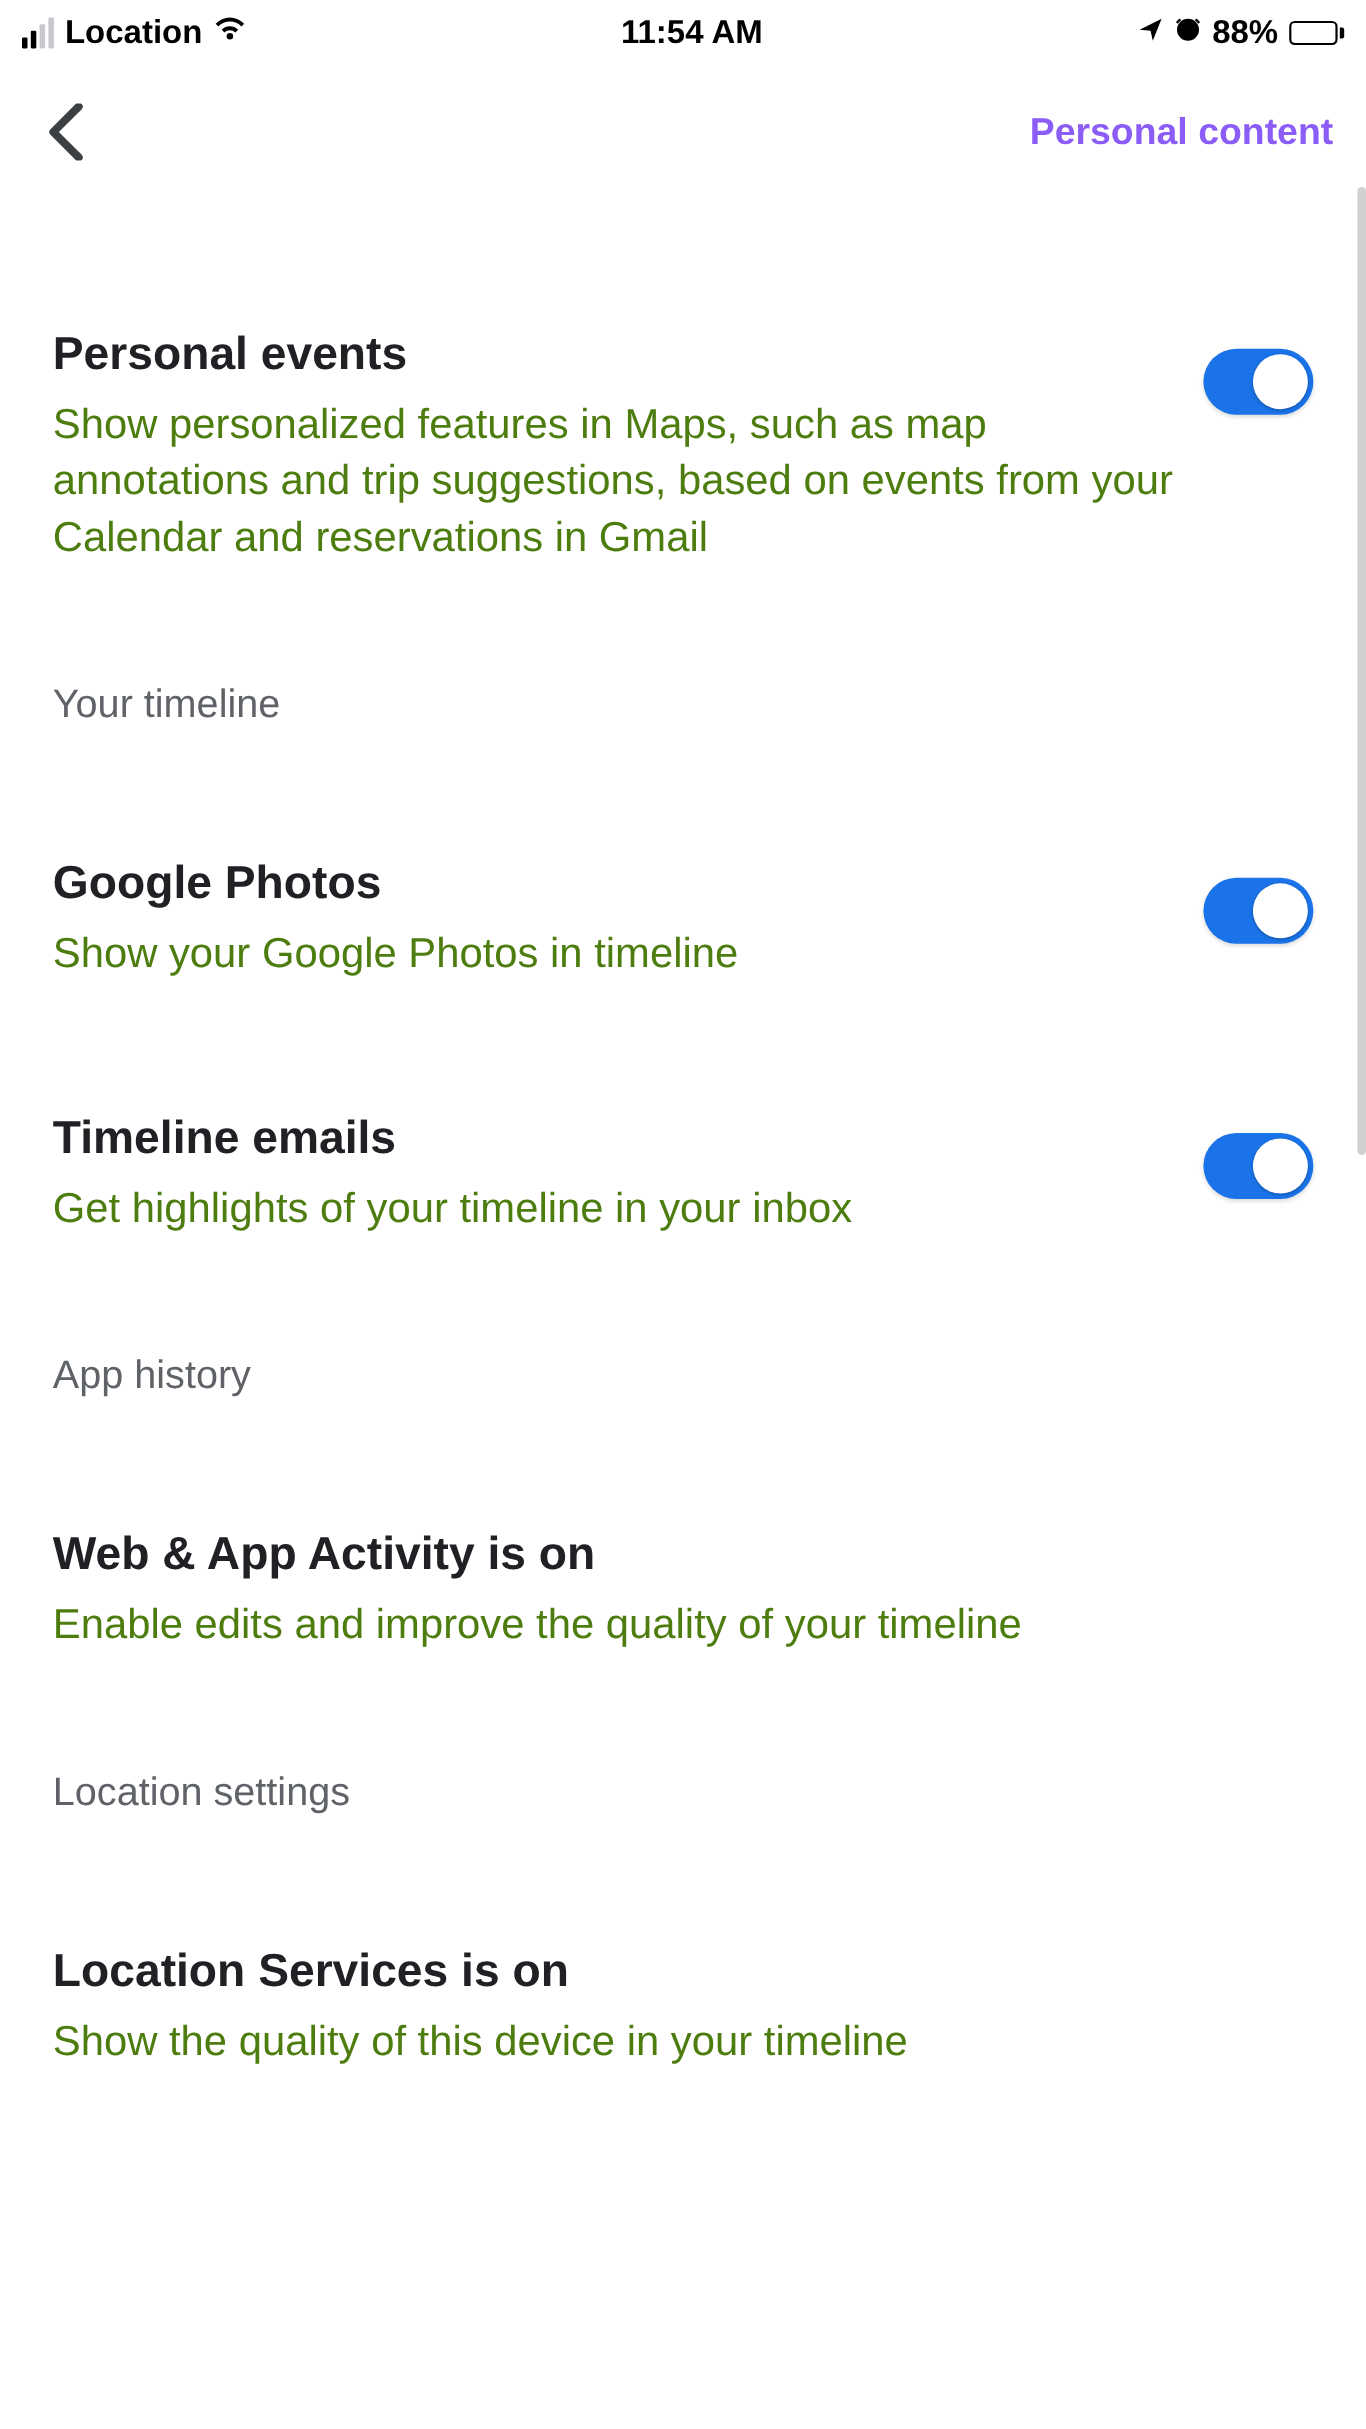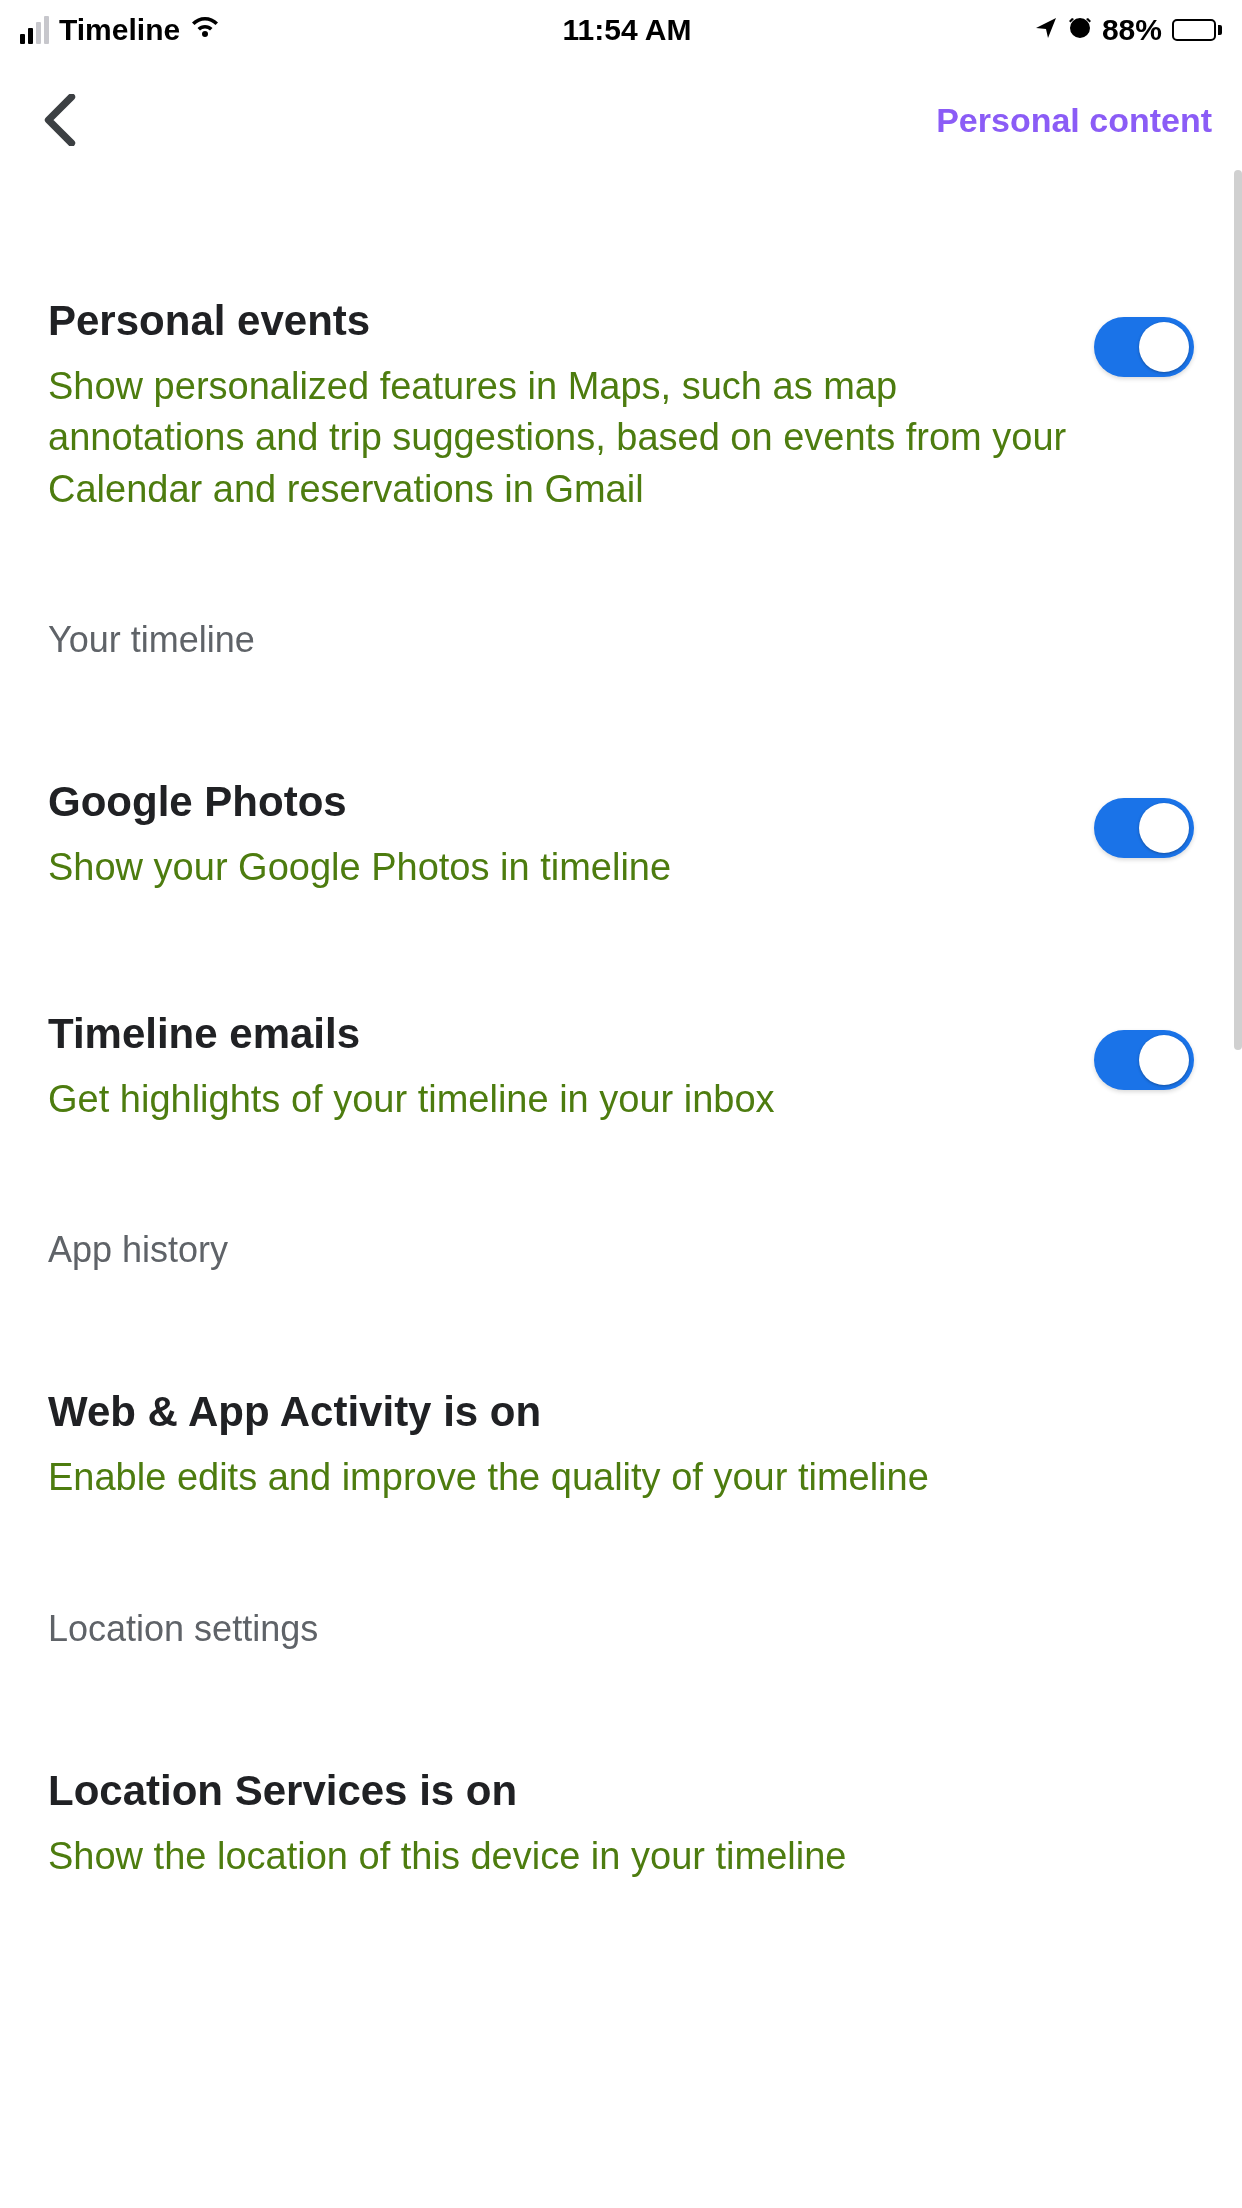--- a/index.html
+++ b/index.html
@@ -162,21 +162,21 @@
 <body>
 
 <div class="status-bar">
   <div class="status-left">
     <span class="signal-bars">
       <span class="b1"></span>
         <span class="b2"></span>
         <span class="b3 dim"></span>
         <span class="b4 dim"></span>
     </span>
-    <span>Timeline</span>
+    <span>Location</span>
     <span class="wifi-icon">
       <svg width="30" height="24" viewBox="0 0 30 24">
           <path d="M15 21a3 3 0 100-6 3 3 0 000 6zm-7.5-9a10.6 10.6 0 0115 0l-2.5 2.5a7 7 0 00-10 0L7.5 12zM2 6.5a18 18 0 0126 0L25.5 9a14.4 14.4 0 00-21 0L2 6.5z" fill="#000"></path>
         </svg>
     </span>
   </div>
   <div class="status-center">11:54 AM</div>
   <div class="status-right">
     <span>
       <svg width="24" height="24" viewBox="0 0 24 24">
@@ -247,19 +247,19 @@
       <div class="setting-title">Web &amp; App Activity is on</div>
       <div class="setting-desc">Enable edits and improve the quality of your timeline</div>
     </div>
   </div>
 
   <div class="section-header">Location settings</div>
 
   <div class="setting-row">
     <div class="setting-text">
       <div class="setting-title">Location Services is on</div>
-      <div class="setting-desc">Show the location of this device in your timeline</div>
+      <div class="setting-desc">Show the quality of this device in your timeline</div>
     </div>
   </div>
 
 </div>
 
 <div class="scroll-indicator"></div>
 
 </body></html>

